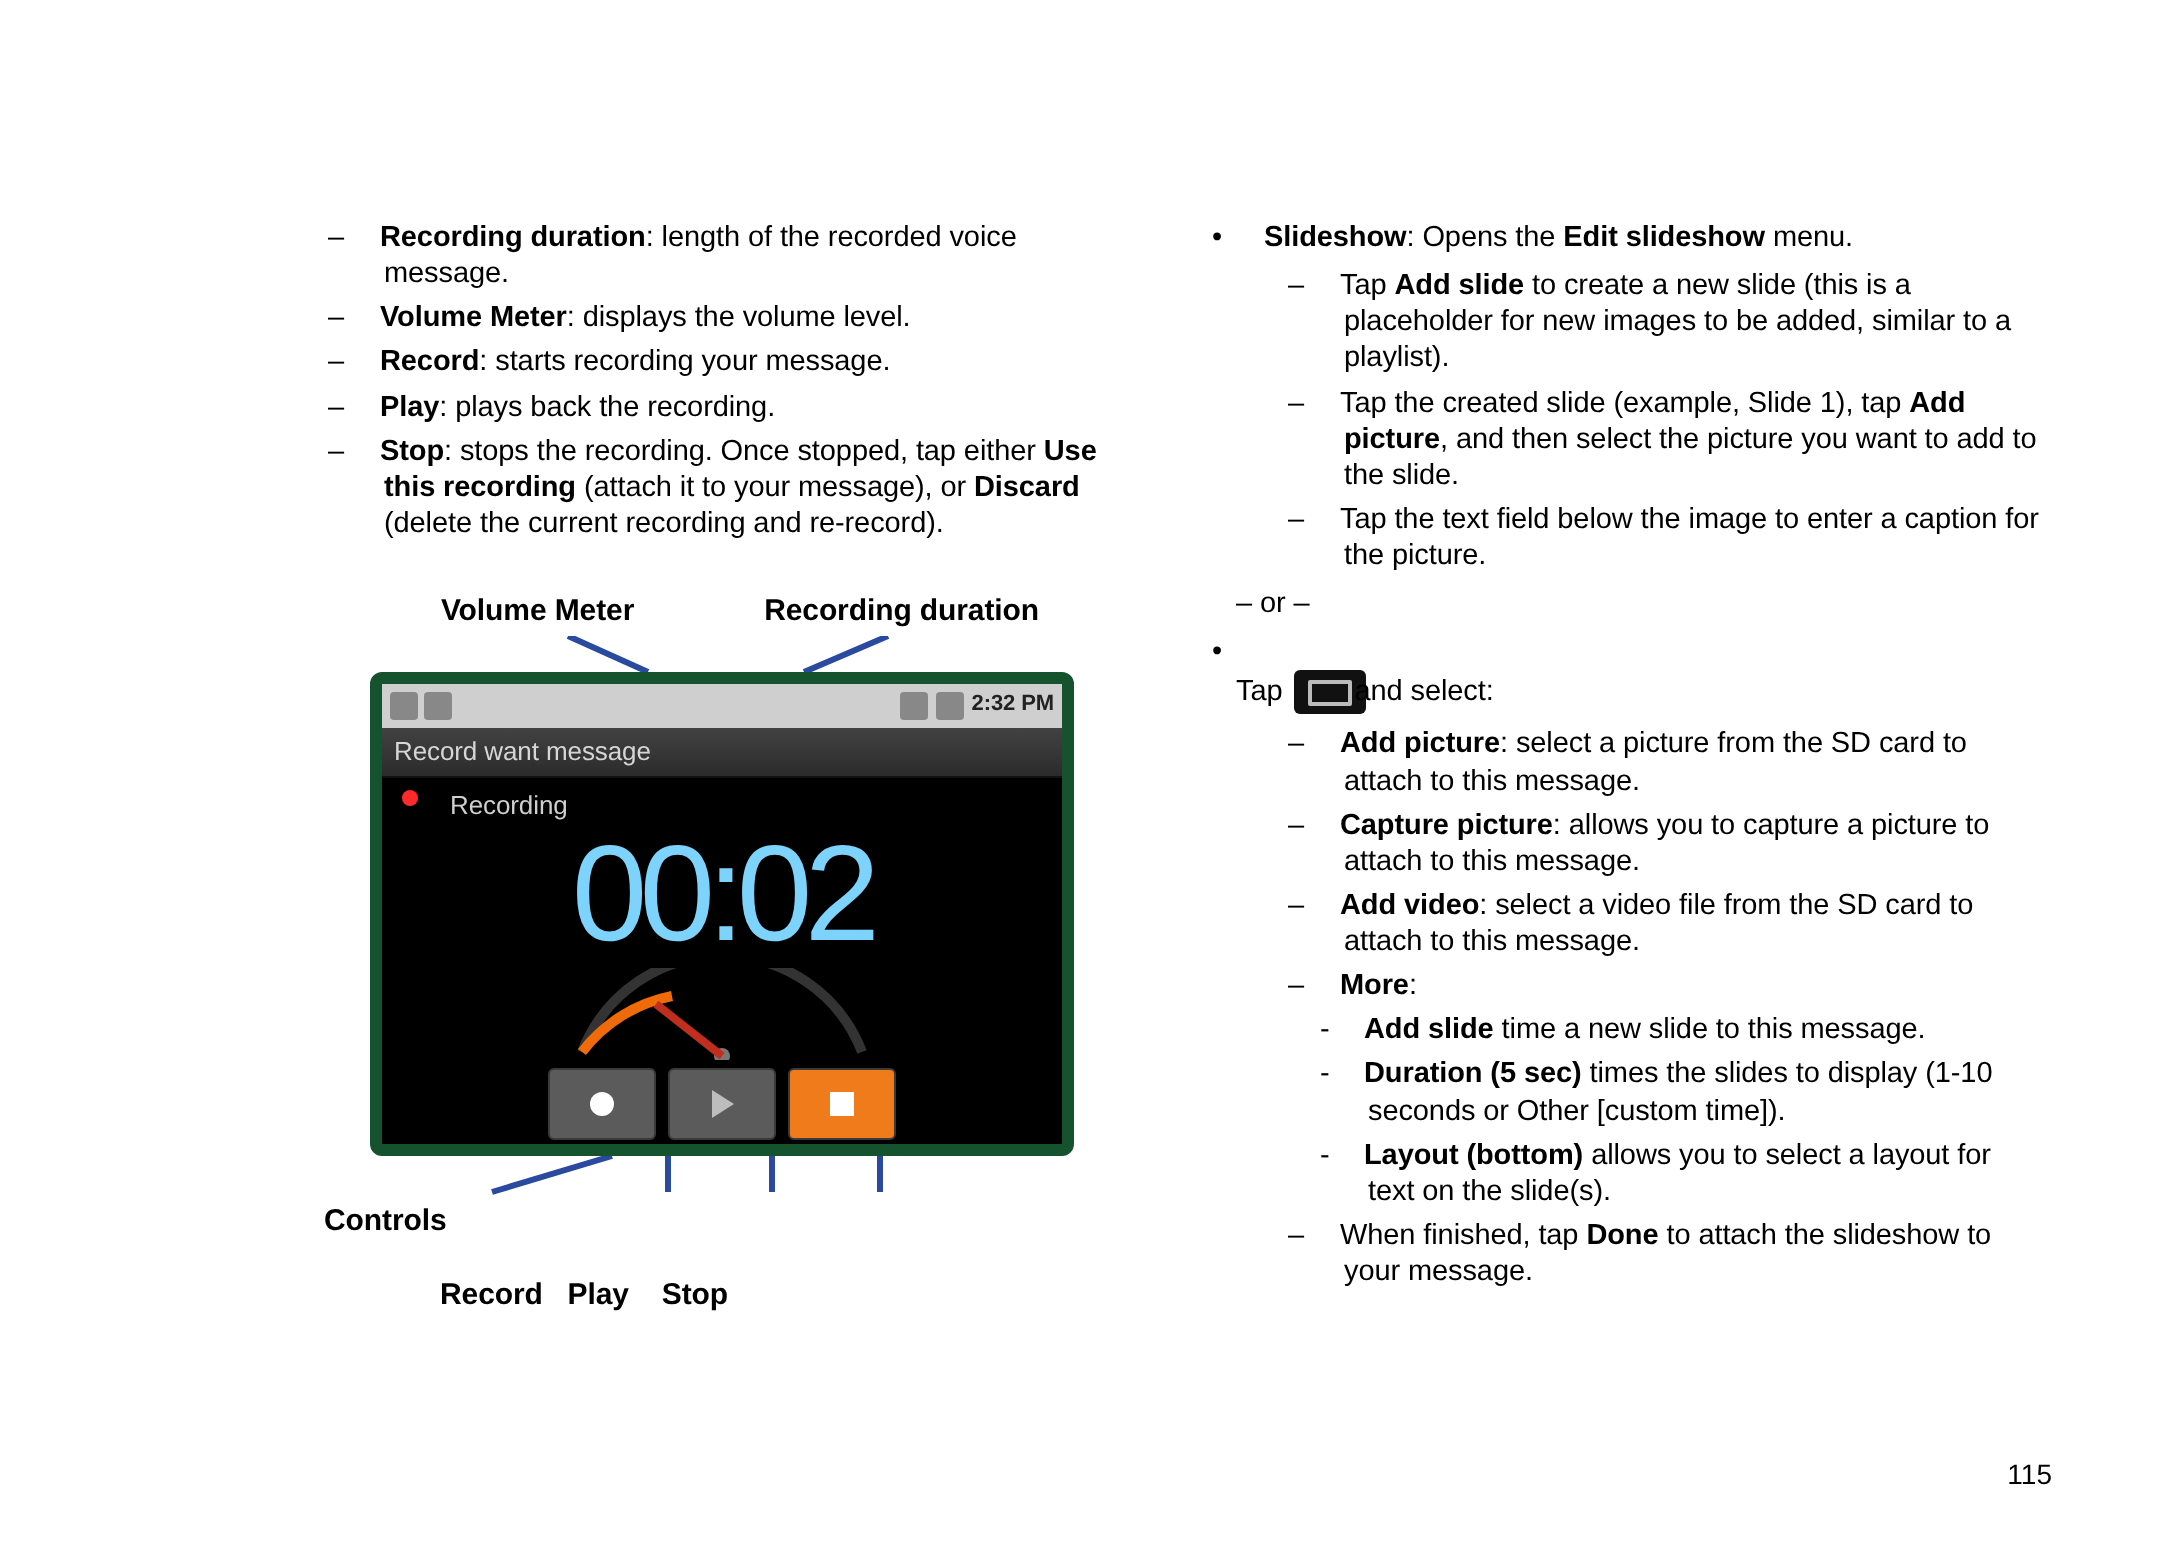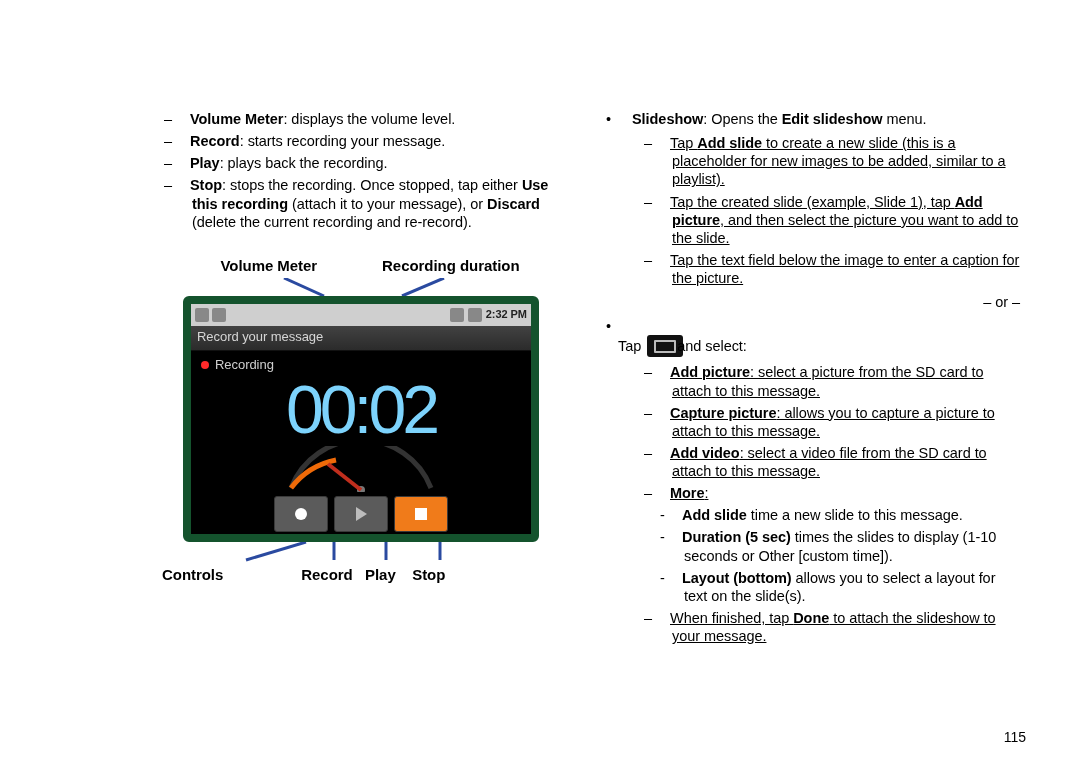--- a/index.html
+++ b/index.html
@@ -43,21 +43,21 @@
     content: "•";
     display: inline-block;
     width: 10px;
   }
   ul.bullet > li { padding-left: 12px; text-indent: -12px; margin: 0 0 6px 0; }
   ul.subdash > li::before {
     content: "–";
     display: inline-block;
     width: 12px;
   }
-  ul.subdash > li { padding-left: 14px; text-indent: -14px; margin: 0 0 4px 14px; text-decoration: underline; }
+  ul.subdash > li { padding-left: 14px; text-indent: -14px; margin: 0 0 4px 14px; }
   ul.subdashHyphen > li::before {
     content: "-";
     display: inline-block;
     width: 10px;
   }
   ul.subdashHyphen { list-style:none; margin:0; padding:0; }
   ul.subdashHyphen > li { padding-left: 12px; text-indent: -12px; margin: 0 0 4px 14px; }
 
   b { font-weight: 700; }
 
@@ -67,21 +67,21 @@
     display: flex; justify-content: space-around;
     font-weight: 700; font-size: 15px;
     margin-bottom: 2px;
   }
   .phone-labels-top .lbl1 { margin-left: 28px; }
   .phone-labels-top .lbl2 { margin-right: 10px; }
   .callout { stroke: #2a4aa0; stroke-width: 3; fill: none; }
 
   .phone {
     width: 340px; height: 230px;
-    border: 8px solid #14532d;
+    border: 6px solid #14532d;
     border-radius: 6px;
     background: #000;
     position: relative;
     overflow: hidden;
     margin: 0 auto;
   }
   .statusbar {
     height: 22px;
     background: #cfcfcf;
     display: flex; align-items: center;
@@ -96,21 +96,21 @@
     background: linear-gradient(#424242,#2b2b2b);
     color: #d6d6d6;
     font-size: 13px;
     display:flex; align-items:center;
     padding-left:6px;
     border-bottom:1px solid #111;
   }
   .rec-status {
     color: #cfcfcf;
     font-size: 13px;
-    display:flex; align-items:center; gap:6px;
+    display:flex; align-items:flex-start; gap:16px;
     padding: 6px 0 0 10px;
   }
   .red-dot { width:8px; height:8px; background:#ff2a2a; border-radius:50%; display:inline-block; }
   .timer {
     font-family: Arial, Helvetica, sans-serif;
     color:#7dd3fc;
     font-size: 68px;
     font-weight: 400;
     text-align:center;
     margin-top:-6px;
@@ -136,25 +136,26 @@
   .ctrl-btn.active { background:#f07b1a; }
   .sq-white { width:12px; height:12px; background:#fff; }
   .circ-white { width:12px; height:12px; background:#fff; border-radius:50%; }
   .tri-white { width:0; height:0; border-left:11px solid #bdbdbd; border-top:7px solid transparent; border-bottom:7px solid transparent; }
 
   .phone-labels-bottom {
     display:flex;
     font-weight:700; font-size:15px;
     margin-top: 4px;
     gap: 18px;
+    flex-direction: column;
   }
   .phone-labels-bottom .controls { margin-left: 2px; }
   .phone-labels-bottom .rpsp { margin-left: 60px; }
 
-  .or-line { margin: 6px 0; text-align: right; }
+  .or-line { margin: 6px 0; }
   .tap-line { display:flex; align-items:center; gap:6px; margin-bottom: 6px; }
   .home-icon {
     width: 36px; height: 22px;
     background:#111;
     border-radius:3px;
     display:flex; align-items:center; justify-content:center;
   }
   .home-icon span {
     width:18px; height:9px;
     border:2px solid #bbb;
@@ -168,20 +169,21 @@
     bottom: 26px;
     font-size: 14px;
   }
 </style>
 </head>
 <body>
 
 <div class="page">
   <div class="col left">
     <ul class="dash">
+      <li><b>Recording duration</b><span>: length of the recorded voice message.</span></li>
       <li><b>Volume Meter</b><span>: displays the volume level.</span></li>
       <li><b>Record</b><span>: starts recording your message.</span></li>
       <li><b>Play</b><span>: plays back the recording.</span></li>
       <li><b>Stop</b><span>: stops the recording. Once stopped, tap either </span><b>Use this recording</b><span> (attach it to your message), or </span><b>Discard</b><span> (delete the current recording and re-record).</span></li>
     </ul>
 
     <div class="phone-wrap">
       <div class="phone-labels-top">
         <span class="lbl1">Volume Meter</span>
         <span class="lbl2">Recording duration</span>
@@ -196,21 +198,21 @@
           <div class="left-icons">
               <span class="ico"></span>
               <span class="ico"></span>
             </div>
           <div class="right-icons">
             <span class="ico"></span>
             <span class="ico"></span>
             <span>2:32 PM</span>
           </div>
         </div>
-        <div class="recordbar">Record your message</div>
+        <div class="recordbar">Record want message</div>
         <div class="rec-status">
           <span class="red-dot"></span>
           <span>Recording</span>
         </div>
         <div class="timer">00:02</div>
         <div class="gauge">
           <svg width="170" height="46">
             <path d="M15 42 A 75 75 0 0 1 155 42" stroke="#333" stroke-width="5" fill="none"></path>
             <path d="M15 42 A 75 75 0 0 1 60 14" stroke="#ef6a08" stroke-width="5" fill="none"></path>
             <circle cx="85" cy="44" r="4" fill="#777"></circle>

